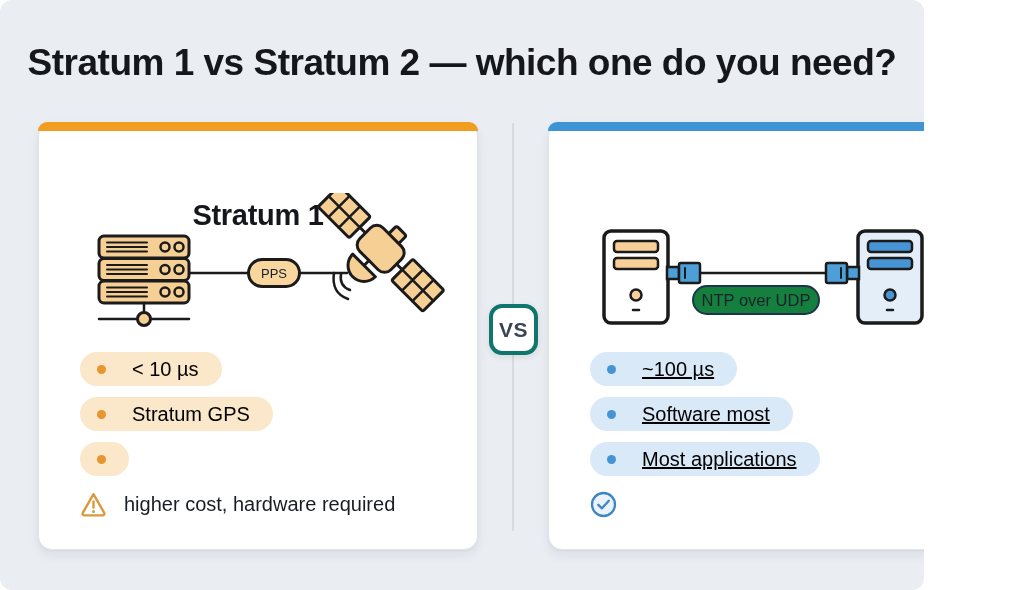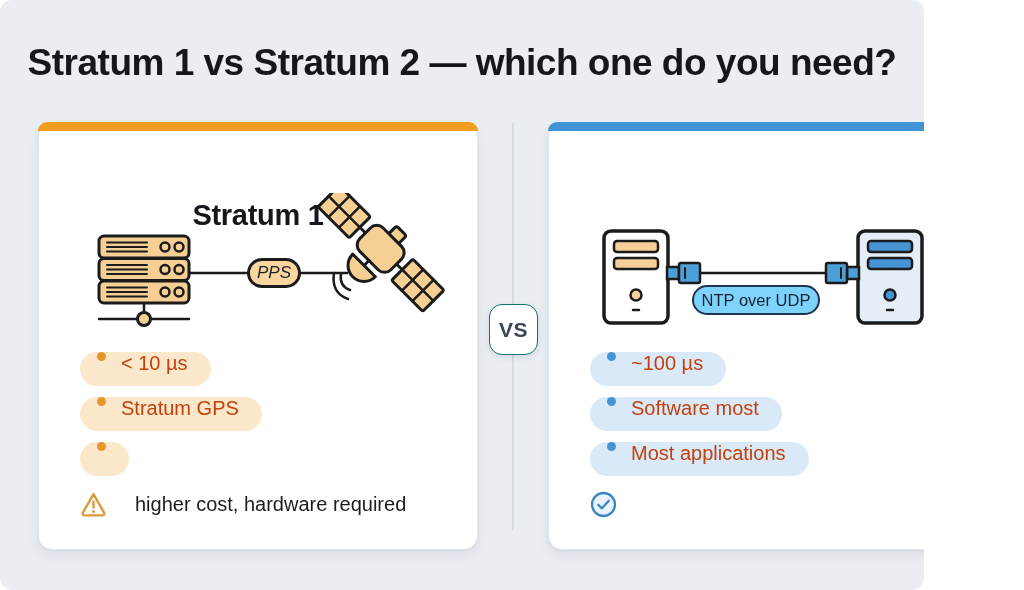--- a/index.html
+++ b/index.html
@@ -34,49 +34,49 @@
     font-size:29px; font-weight:700; color:#15171c; letter-spacing:-0.3px;margin-top:48px;
   }
   .illu { position:absolute; top:70px; left:0; width:440px; height:160px; }
   .illu svg { position:absolute; top:0; left:0; }
   .connector-pill {
     position:absolute; display:flex; align-items:center; justify-content:center;
     border-radius:999px; color:#17202c; white-space:nowrap;
   }
   .pps-pill {
     left:208px; top:65px; width:54px; height:30px;
-    background:#f8d69e; border:3px solid #1b1b1b; font-size:17px; font-weight:500;font-style:italic;
+    background:#f8d69e; border:3px solid #1b1b1b; font-size:13px; font-weight:500;
   }
   .ntp-pill {
     left:143px; top:92px; width:128px; height:30px;
-    background:#7dd3fc; border:2.5px solid #1e344e; font-size:16.5px; font-weight:500;
+    background:#15803d; border:2.5px solid #1e344e; font-size:16.5px; font-weight:500;
   }
   .pills {
     position:absolute; top:229px; left:41px;
     display:flex; flex-direction:column; align-items:flex-start; gap:11px;
   }
   .pill {
-    display:inline-flex; align-items:flex-start; gap:15px;
+    display:inline-flex; align-items:center; gap:26px;
     height:34px; padding:0 23px 0 17px; border-radius:17px;
-    font-size:20px; color:#c2410c;
+    font-size:20px; color:#000000;
   }
   .pill-orange { background:#fbe7c9; }
-  .pill-blue   { background:#d9e9f8; }
+  .pill-blue   { background:#d9e9f8;text-decoration:underline; }
   .dot { width:9px; height:9px; border-radius:50%; flex:0 0 auto; }
   .dot-orange { background:#e6952f; }
   .dot-blue   { background:#4595d5; }
   .note {
     position:absolute; top:368px; left:41px;
-    display:flex; align-items:center; gap:28px;
+    display:flex; align-items:center; gap:17px;
     font-size:20px; color:#191d24; white-space:nowrap;
   }
   .note svg { flex:0 0 auto; }
   .vs-badge {
     position:absolute; left:489px; top:304px; width:49px; height:51px;
-    background:#ffffff; border:1px solid #0f766e; border-radius:13px;
+    background:#ffffff; border:4px solid #0f766e; border-radius:13px;
     box-shadow:0 2px 6px rgba(30,40,60,.10);
     display:flex; align-items:center; justify-content:center;
     font-size:21px; font-weight:700; color:#3a4554; letter-spacing:0.5px;
   }
   .sparkle { position:absolute; left:962px; top:530px; }
 </style>
 </head>
 <body>
 
 <div class="canvas">

